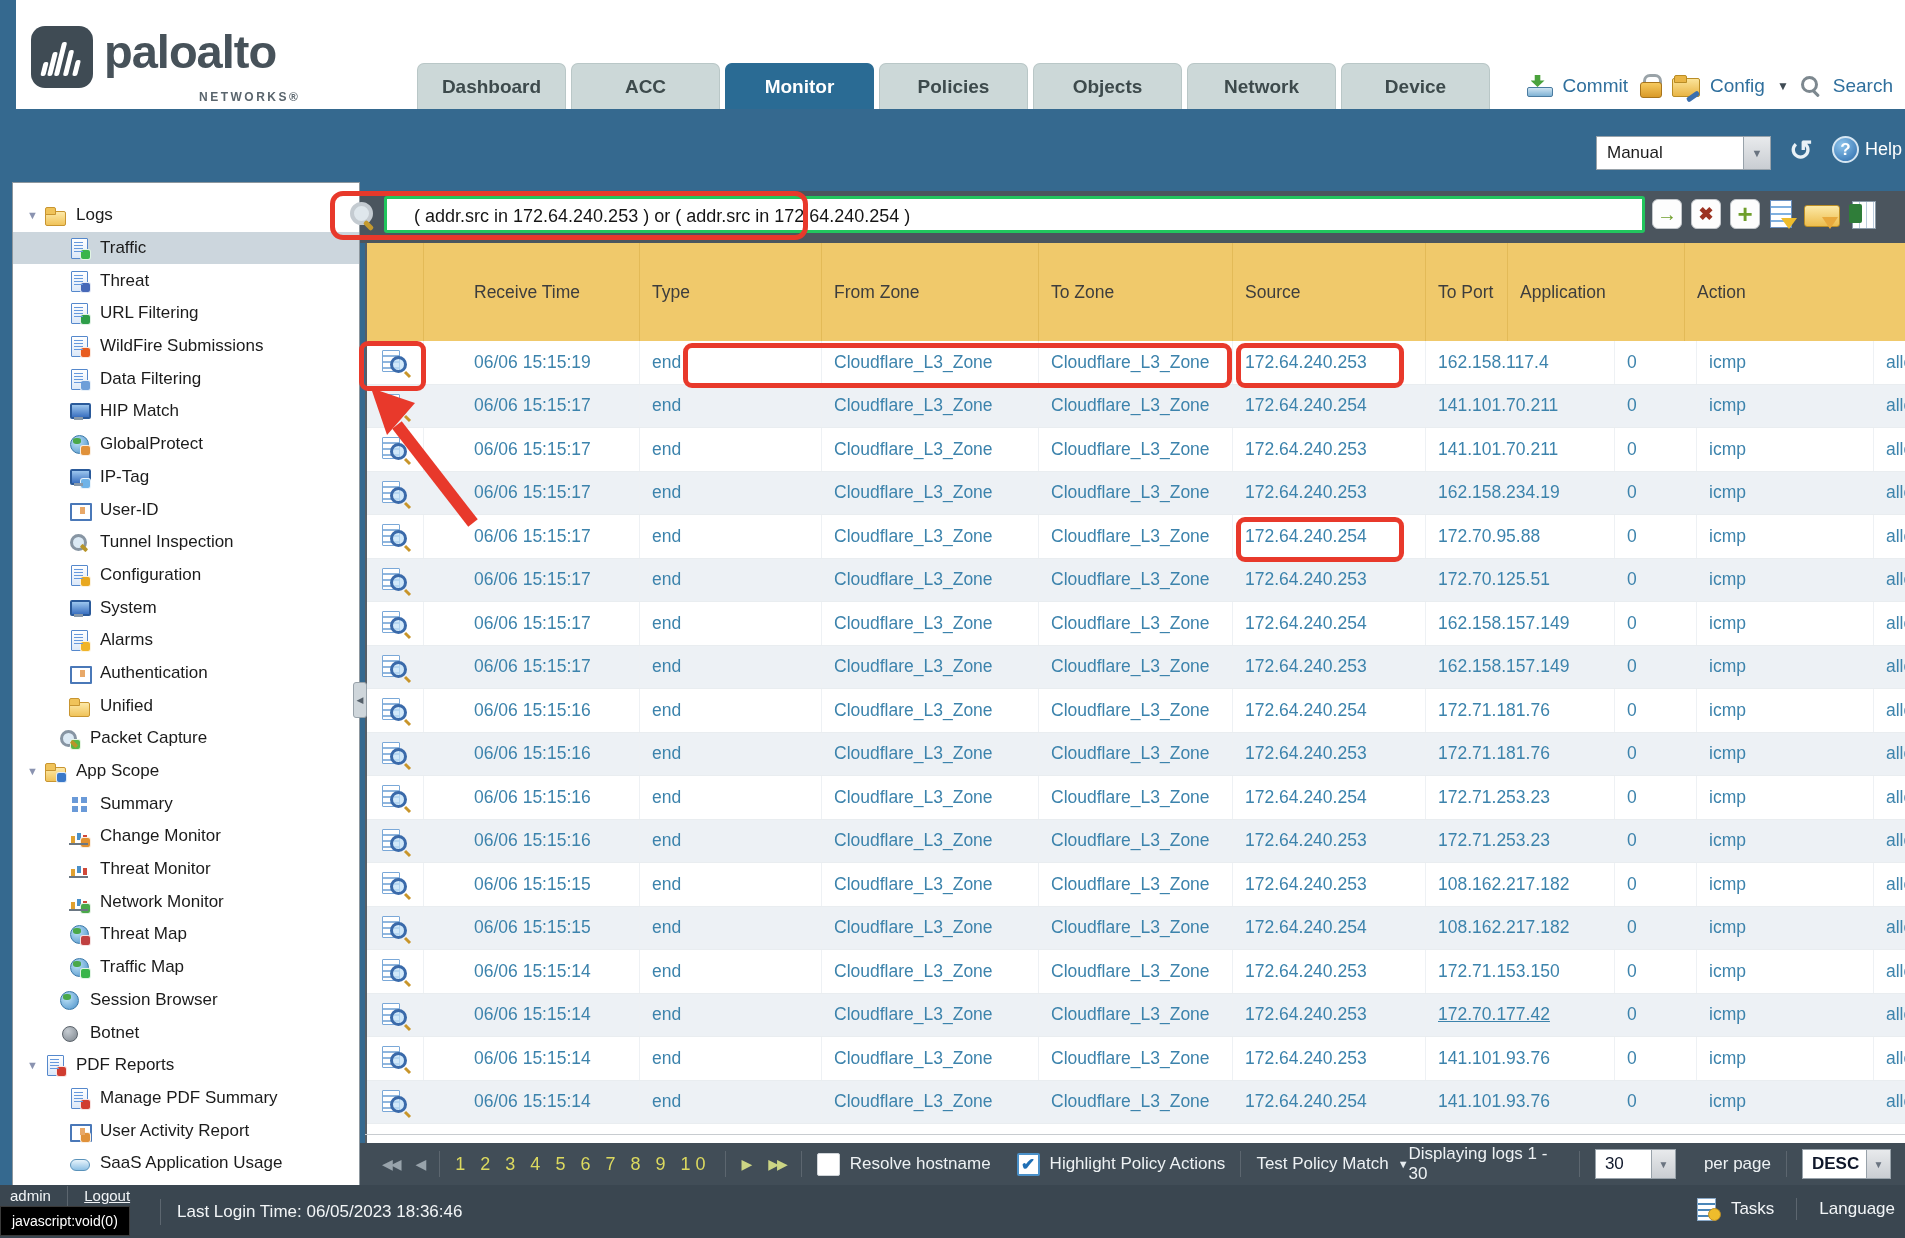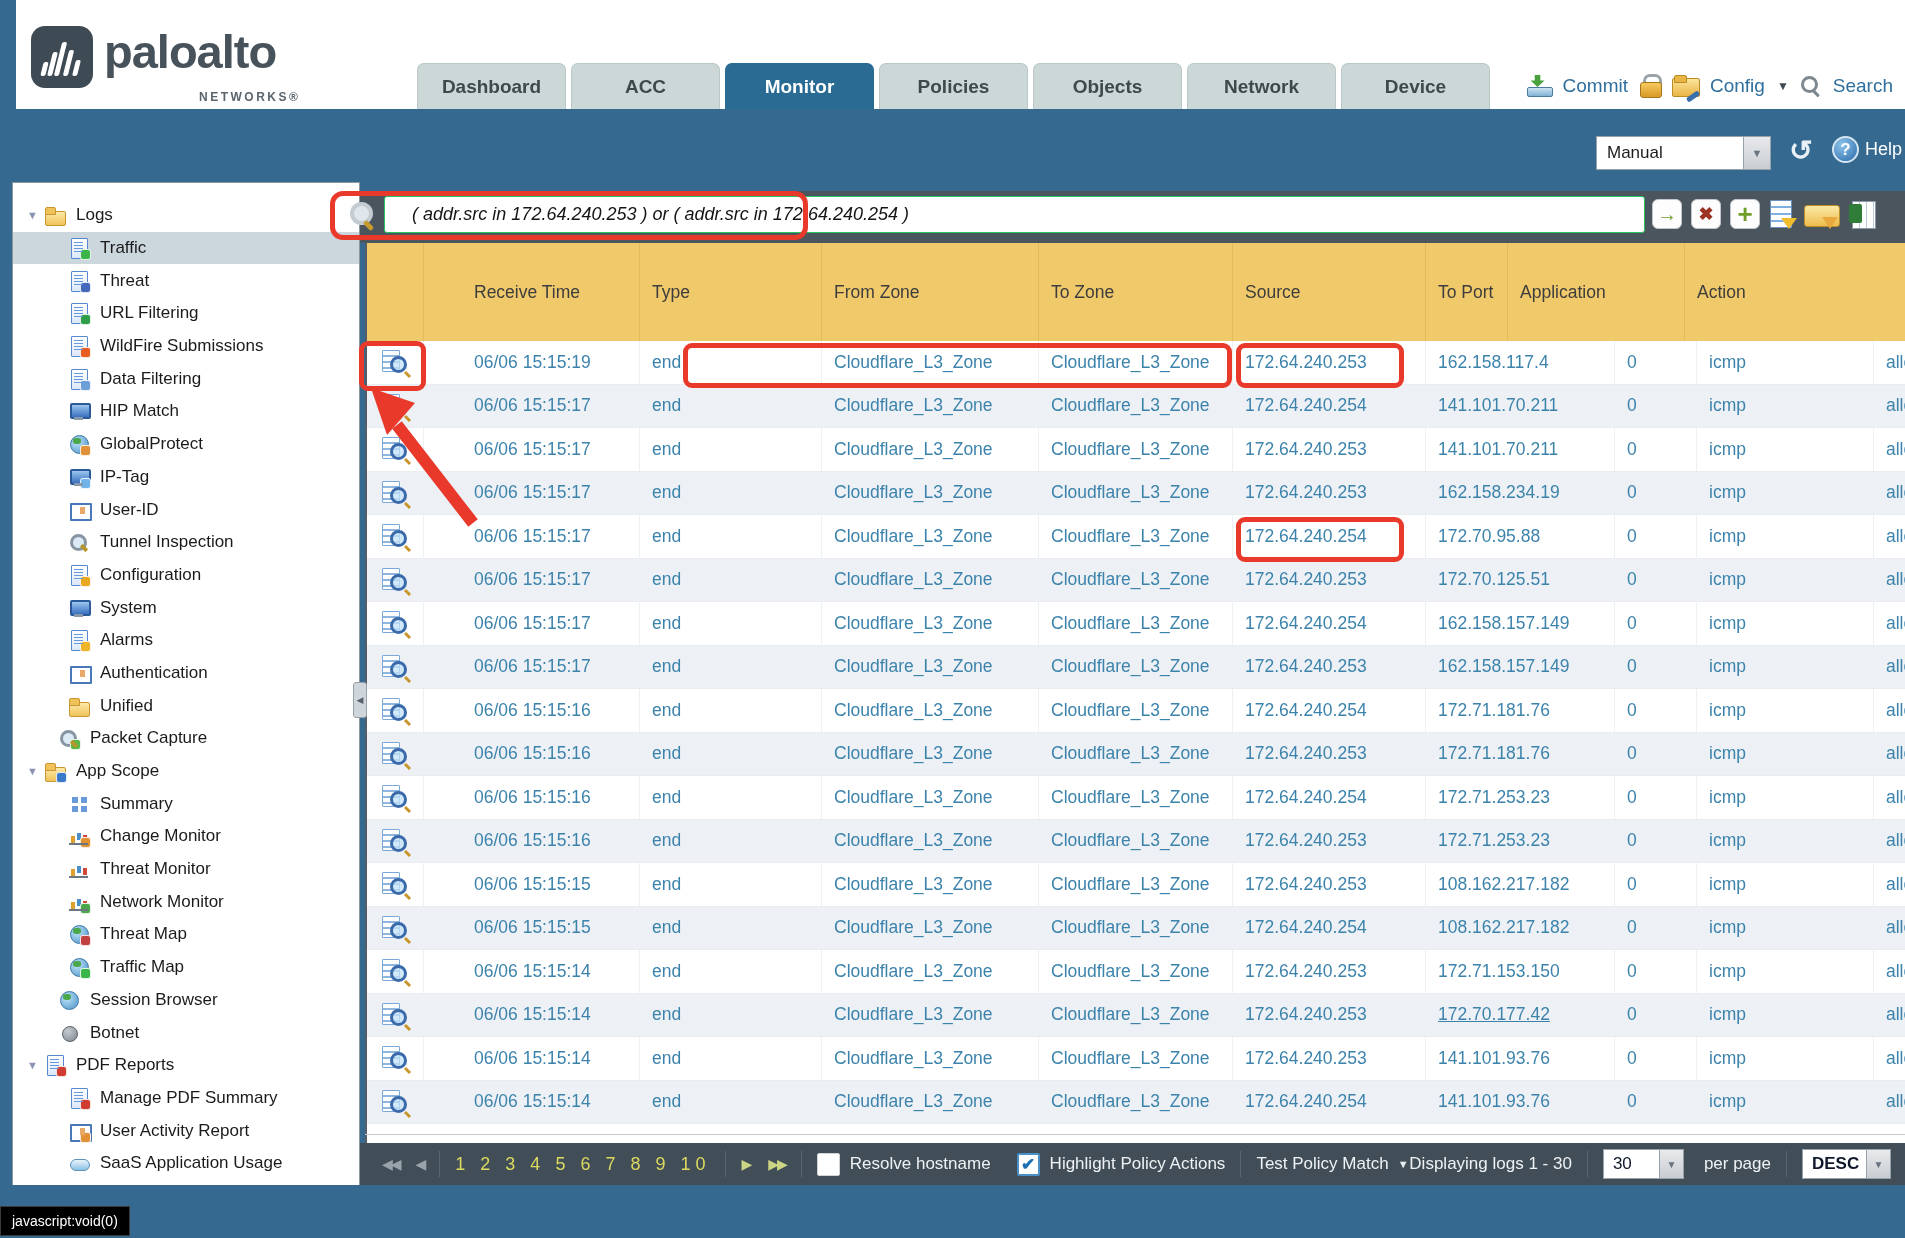--- a/index.html
+++ b/index.html
@@ -44,22 +44,22 @@
   .refresh-btn { position:absolute; left:1784px; top:134px; width:34px; height:34px; color:#e9f1f6; font-size:28px; font-weight:700; text-align:center; line-height:34px; cursor:pointer; transform:scaleX(-1); }
   .help-group { position:absolute; left:1832px; top:136px; display:flex; align-items:center; gap:6px; cursor:pointer; }
   .help-circle { width:27px; height:27px; border-radius:50%; background:radial-gradient(circle at 35% 30%, #8ec4ec, #2a6aaa); border:2px solid #d6e6f2; color:#fff; font-size:17px; font-weight:700; display:flex; align-items:center; justify-content:center; }
   .help-label { color:#ffffff; font-size:18px; }
 
   
   .filter-band { position:absolute; left:352px; top:191px; width:1553px; height:52px; background:#4b555e; }
   .filter-mag { position:absolute; left:348px; top:200px; width:26px; height:30px; z-index:2; }
   .filter-mag::before { content:""; position:absolute; left:2px; top:2px; width:15px; height:15px; border:4px solid #c4cbd1; border-radius:50%; background:#dfe7ec; }
   .filter-mag::after { content:""; position:absolute; right:0px; bottom:2px; width:11px; height:5px; background:#c59a2e; border-radius:2px; transform:rotate(45deg); }
-  .filter-input { position:absolute; left:384px; top:196px; width:1261px; height:37px; background:#ffffff; border-radius:3px; border:1px solid #22c55e;
-                  font-size:18px; color:#151515; line-height:35px; padding-left:27px; white-space:nowrap; overflow:hidden;font-style:italic; }
+  .filter-input { position:absolute; left:384px; top:196px; width:1261px; height:37px; background:#ffffff; border-radius:3px; border:3px solid #22c55e;
+                  font-size:18px; color:#151515; line-height:35px; padding-left:27px; white-space:nowrap; overflow:hidden; }
   .fbtns { position:absolute; left:1652px; top:199px; display:flex; gap:9px; align-items:center; }
   .fbtn { width:30px; height:30px; background:#fdfdfd; border:1px solid #c2c6ca; border-radius:6px; display:flex; align-items:center; justify-content:center; cursor:pointer; font-weight:700; }
   .fbtn.apply { color:#6f9e2b; font-size:20px; }
   .fbtn.clear { color:#9c3322; font-size:18px; }
   .fbtn.add { color:#6f9e2b; font-size:26px; line-height:26px; }
   .ic-filterpage { width:26px; height:30px; position:relative; cursor:pointer; }
   .ic-filterpage::before { content:""; position:absolute; left:1px; top:1px; width:20px; height:26px; background:
       repeating-linear-gradient(#ffffff 0 5px, #7fb0e0 5px 7px); border:1px solid #6a90c0; }
   .ic-filterpage::after { content:""; position:absolute; right:-2px; bottom:0; width:0; height:0; border-left:8px solid transparent; border-right:8px solid transparent; border-top:11px solid #eebc2c; }
   .ic-folder { width:36px; height:28px; position:relative; cursor:pointer; }
@@ -1044,28 +1044,45 @@
       <span>Test Policy Match</span>
       <span class="caret2">▼</span>
     </span>
     <span class="spacer"></span>
     <span>Displaying logs 1 - 30</span>
     <span class="psep"></span>
     <span class="numbox">
       <span class="nval">30</span>
       <span class="nbtn">▼</span>
     </span>
-    <span style="margin-left:20px; white-space:nowrap;">per page</span>
+    <span style="margin-left:28px; white-space:nowrap;">per page</span>
     <span class="psep"></span>
     <span class="numbox desc">
       <span class="nval">DESC</span>
       <span class="nbtn">▼</span>
     </span>
   </div>
 
+  <div class="statusbar">
+    <div class="admin-line">
+      <span>admin</span>
+      <span class="ssep"></span>
+      <span class="lg">Logout</span>
+    </div>
+    <div class="lastlogin">
+      <span class="ssep"></span>
+      <span>Last Login Time: 06/05/2023 18:36:46</span>
+    </div>
+    <div class="sb-right">
+      <span class="tasks-icon"></span>
+      <span>Tasks</span>
+      <span class="ssep"></span>
+      <span>Language</span>
+    </div>
+  </div>
   <div class="tooltip">javascript:void(0)</div>
 
   <div class="ann ann-filter"></div>
   <div class="ann ann-zones"></div>
   <div class="ann ann-src1"></div>
   <div class="ann ann-src5"></div>
   <div class="ann ann-icon"></div>
   <svg class="ann-arrow" width="135" height="150">
     <line x1="110" y1="140" x2="34" y2="42" stroke="#e8392b" stroke-width="12"></line>
     <polygon points="8,5 52,20 24,52" fill="#e8392b"></polygon>

